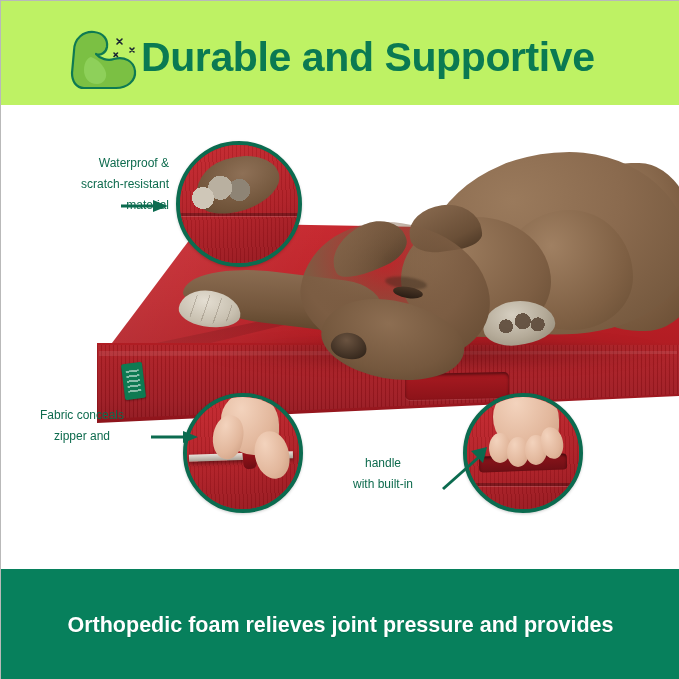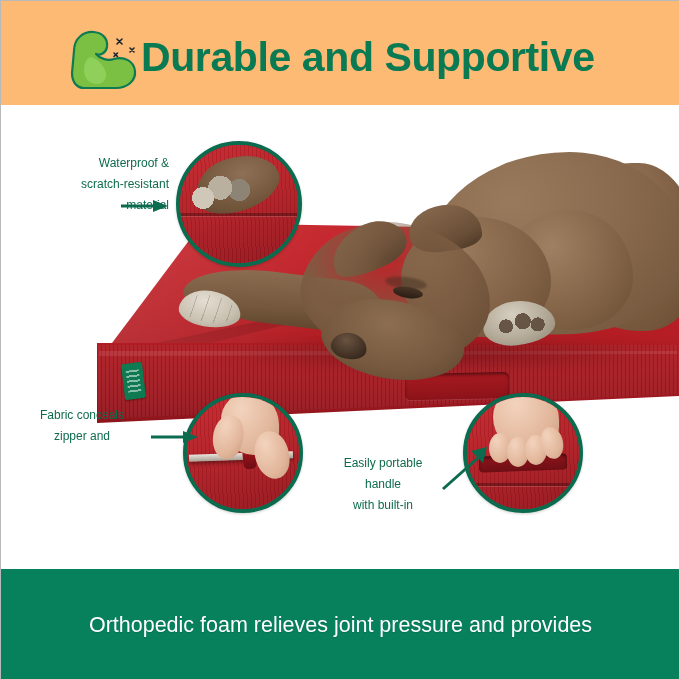--- a/index.html
+++ b/index.html
@@ -8,21 +8,21 @@
     background: #ffffff;
   }
   body {
     font-family: "Liberation Sans", sans-serif;
   }
   #page {
     position: relative;
     width: 679px;
     height: 679px;
     overflow: hidden;
-    background: #fdba74;
+    background: #bef264;
     border-top: 1px solid #b9b9b9;
     border-left: 1px solid #b9b9b9;
     box-sizing: border-box;
   }
 
   
   #header {
     position: absolute;
     left: 0; top: 0;
     width: 679px;
@@ -378,20 +378,21 @@
     align-items: center;
     justify-content: center;
   }
   #banner-text {
     color: #ffffff;
     font-size: 21.5px;
     line-height: 32px;
     text-align: right;
     padding: 0 14px;
     text-shadow: 0 1px 1px rgba(0,0,0,0.12);
+    font-weight: bold;
   }
   .banner-line { display: block; white-space: nowrap; }
 </style>
 </head>
 <body>
 
 <div id="page">
 
   <div id="header">
     <span id="bicep-icon">
@@ -489,21 +490,20 @@
       <div>zipper and</div>
     </div>
     <span class="arrow-h" id="arrow-fabric">
       <svg viewBox="0 0 48 14" width="48" height="14" aria-hidden="true">
         <line x1="0" y1="7" x2="34" y2="7" stroke="#0b6b4f" stroke-width="3"></line>
         <polygon points="32,1 47,7 32,13" fill="#0b6b4f"></polygon>
       </svg>
     </span>
 
     <div class="callout" id="callout-handle">
-      <div>Easily portable</div>
       <div>handle</div>
       <div>with built-in</div>
     </div>
     <span class="arrow-h" id="arrow-handle">
       <svg viewBox="0 0 52 48" width="52" height="48" aria-hidden="true">
         <line x1="2" y1="44" x2="38" y2="12" stroke="#0b6b4f" stroke-width="3"></line>
         <polygon points="30,6 46,2 42,18" fill="#0b6b4f"></polygon>
       </svg>
     </span>
 

